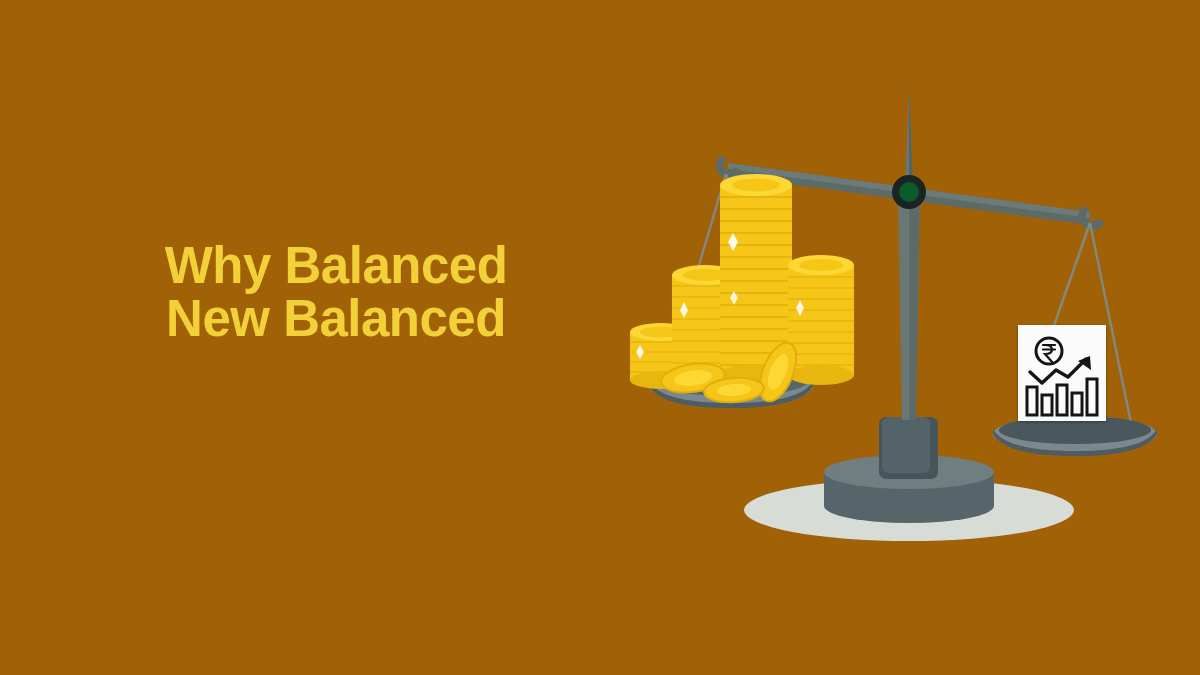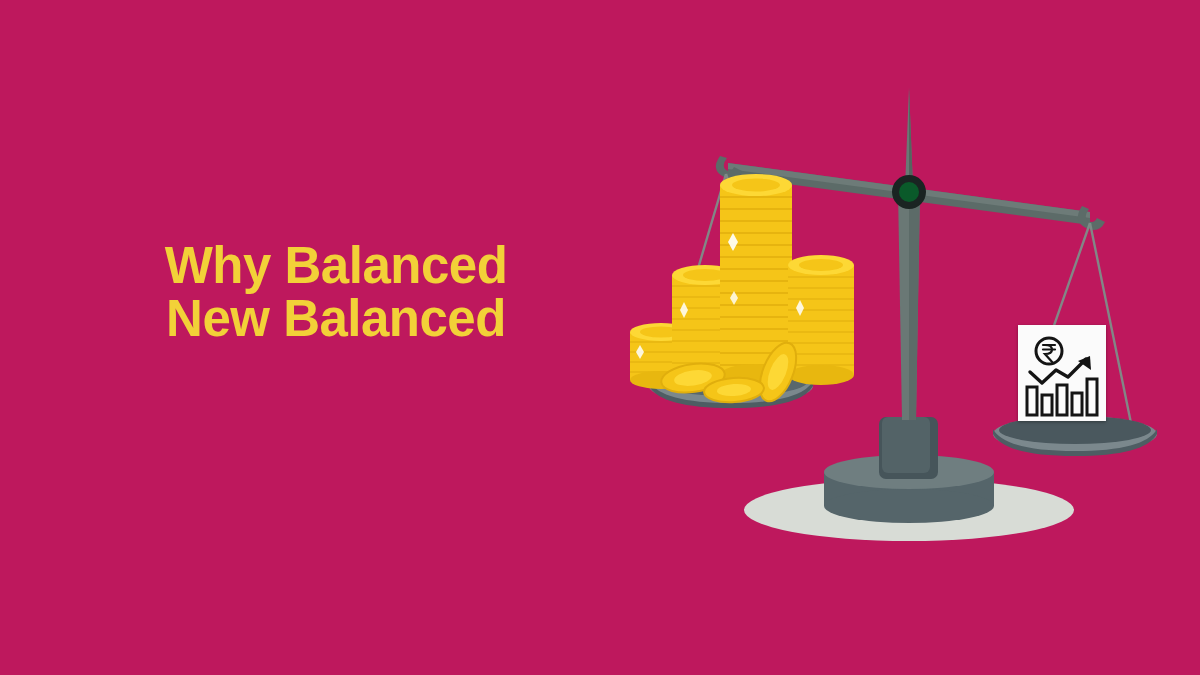--- a/index.html
+++ b/index.html
@@ -12,21 +12,21 @@
     height: 675px;
     overflow: hidden;
     font-family: "Liberation Sans", sans-serif;
     background: #0a5a2a;
   }
 
   #banner {
     position: relative;
     width: 1200px;
     height: 675px;
-    background: #be185d;
+    background: #a16207;
     overflow: hidden;
   }
 
   
   #headline {
     position: absolute;
     left: 0px;
     top: 240px;
     width: 672px;
     text-align: center;

